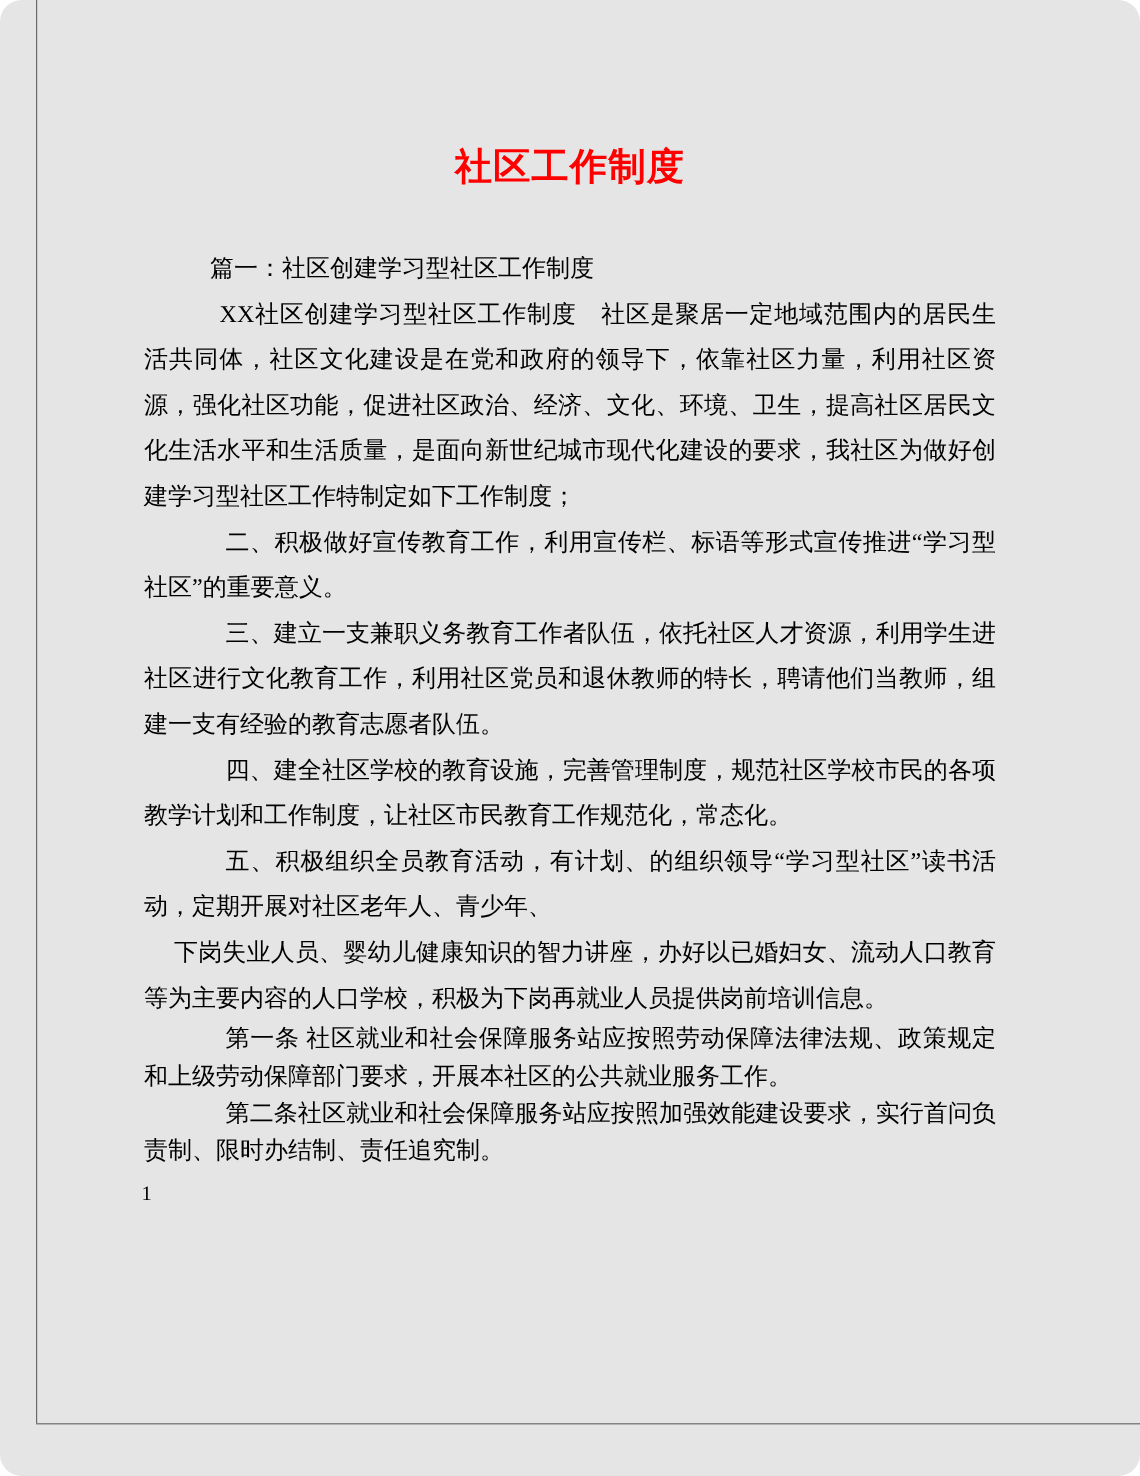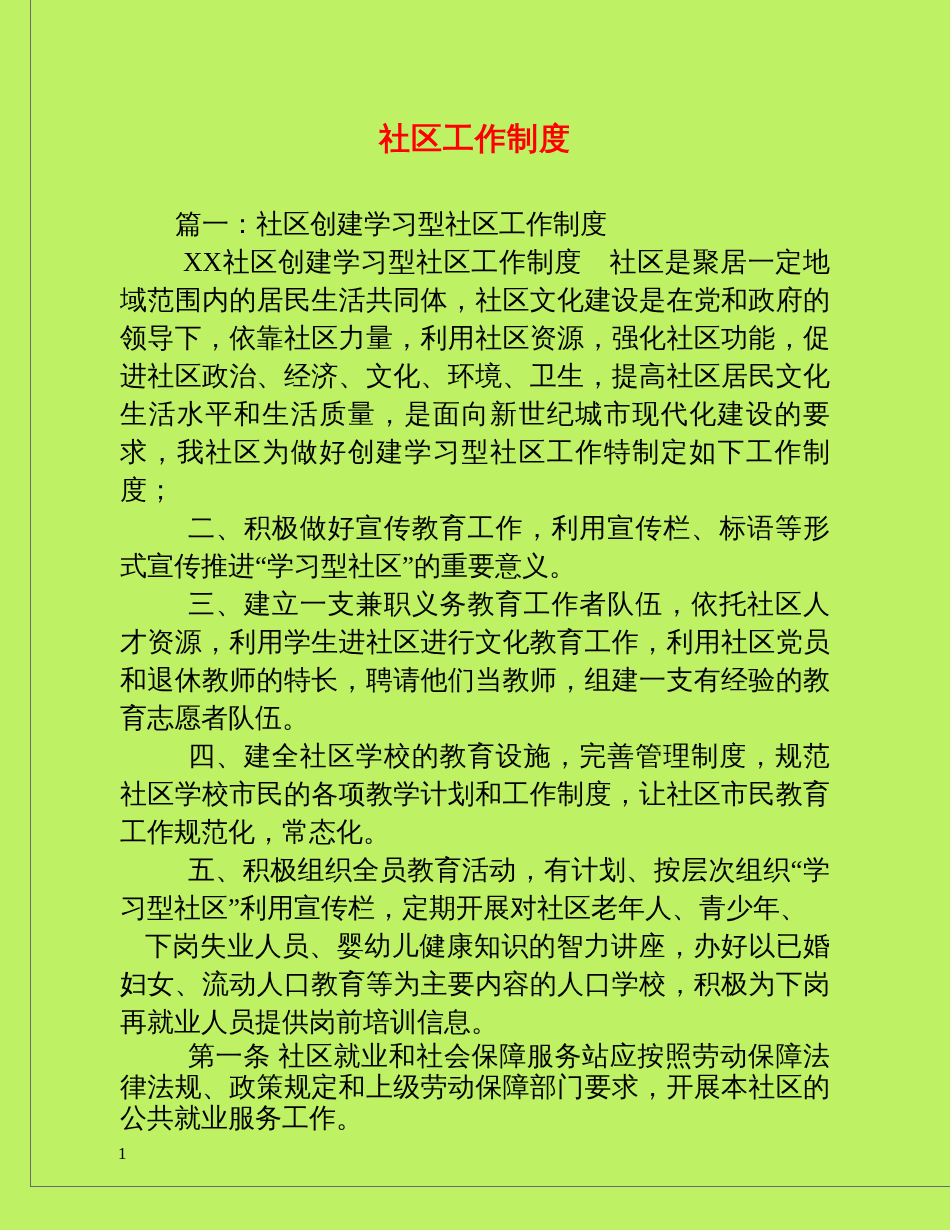--- a/index.html
+++ b/index.html
@@ -11,21 +11,22 @@
     width: 950px;
     height: 1230px;
     overflow: hidden;
     font-family: "Liberation Serif", "DejaVu Serif", serif;
     color: #000000;
   }
   .page {
     position: relative;
     width: 950px;
     height: 1230px;
-    background: #bef264;
+    background: #e5e5e5;
+    border-radius: 18px;
   }
   .border-left {
     position: absolute;
     left: 30px;
     top: 0;
     width: 1px;
     height: 1186px;
     background: #6b6b6b;
   }
   .border-bottom {
@@ -39,21 +40,21 @@
   .doc-title {
     margin: 0;
     padding-top: 118px;
     text-align: center;
     font-size: 31px;
     font-weight: bold;
     letter-spacing: 1px;
   }
   .content {
     margin: 45px 120px 0 120px;
-    font-size: 27px;
+    font-size: 20px;
     line-height: 38px;
     text-align: justify;
   }
   .content p {
     margin: 0;
     word-break: break-all;
   }
   .lh-tight { line-height: 31px; }
   .ind-a { text-indent: 55px; }
   .ind-b { text-indent: 63px; }
@@ -74,20 +75,21 @@
   <div class="border-bottom"></div>
 
   <h1 class="doc-title" style="color: rgb(255, 0, 0);">社区工作制度</h1>
 
   <div class="content">
     <p class="ind-a">篇一：社区创建学习型社区工作制度</p>
     <p class="ind-b">XX社区创建学习型社区工作制度　社区是聚居一定地域范围内的居民生活共同体，社区文化建设是在党和政府的领导下，依靠社区力量，利用社区资源，强化社区功能，促进社区政治、经济、文化、环境、卫生，提高社区居民文化生活水平和生活质量，是面向新世纪城市现代化建设的要求，我社区为做好创建学习型社区工作特制定如下工作制度；</p>
     <p class="ind-c">二、积极做好宣传教育工作，利用宣传栏、标语等形式宣传推进“学习型社区”的重要意义。</p>
     <p class="ind-c">三、建立一支兼职义务教育工作者队伍，依托社区人才资源，利用学生进社区进行文化教育工作，利用社区党员和退休教师的特长，聘请他们当教师，组建一支有经验的教育志愿者队伍。</p>
     <p class="ind-c">四、建全社区学校的教育设施，完善管理制度，规范社区学校市民的各项教学计划和工作制度，让社区市民教育工作规范化，常态化。</p>
-    <p class="ind-c">五、积极组织全员教育活动，有计划、按层次组织“学习型社区”利用宣传栏，定期开展对社区老年人、青少年、</p>
+    <p class="ind-c">五、积极组织全员教育活动，有计划、的组织领导“学习型社区”读书活动，定期开展对社区老年人、青少年、</p>
     <p class="ind-d">下岗失业人员、婴幼儿健康知识的智力讲座，办好以已婚妇女、流动人口教育等为主要内容的人口学校，积极为下岗再就业人员提供岗前培训信息。</p>
     <p class="ind-c lh-tight">第一条 社区就业和社会保障服务站应按照劳动保障法律法规、政策规定和上级劳动保障部门要求，开展本社区的公共就业服务工作。</p>
+    <p class="ind-c lh-tight">第二条社区就业和社会保障服务站应按照加强效能建设要求，实行首问负责制、限时办结制、责任追究制。</p>
   </div>
 
   <div class="page-number">1</div>
 
 </div>
 
 </body></html>

